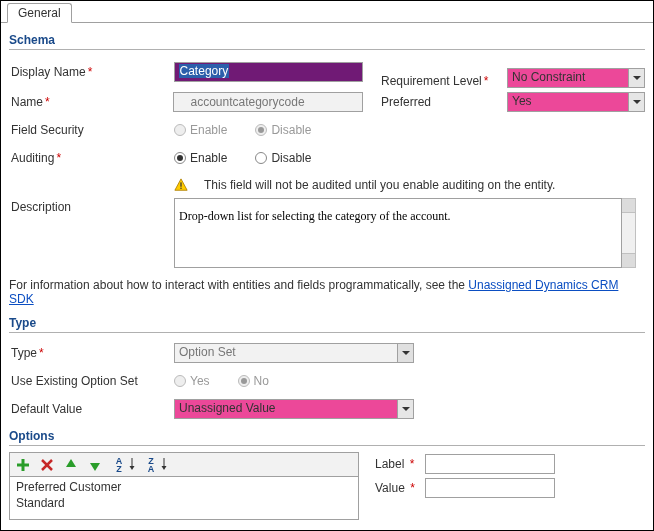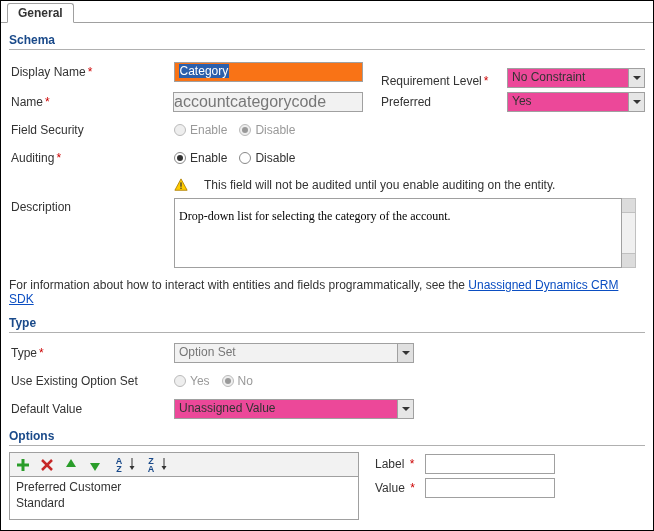--- a/index.html
+++ b/index.html
@@ -18,21 +18,20 @@
     position: relative;
     overflow: hidden;
   }
   .tab-bar {
     height: 22px;
     border-bottom: 1px solid #a0a0a0;
     display: flex;
     align-items: flex-end;
     padding-left: 6px;
     background: #fff;
-    font-weight: bold;
   }
   .tab {
     background: #fff;
     border: 1px solid #a0a0a0;
     border-bottom: 1px solid #fff;
     border-top-left-radius: 3px;
     border-top-right-radius: 3px;
     padding: 2px 10px;
     font-size: 12px;
     position: relative;
@@ -57,23 +56,23 @@
   .lbl {
     width: 165px;
     padding-left: 2px;
     color: #333;
     font-size: 12px;
   }
   .req { color: #c00; margin-left: 2px; }
   input[type="text"].txt {
     height: 20px;
     border: 1px solid #a0a0a0;
-    padding: 1px 0;
+    padding: 1px 16px;
     font-family: inherit;
-    font-size: 16px;
+    font-size: 12px;
     background: #fff;
   }
   input[type="text"].txt[readonly] {
     background: #f2f2f2;
     color: #777;
   }
   .sel-wrap {
     display: inline-flex;
     align-items: stretch;
     border: 1px solid #a0a0a0;
@@ -93,21 +92,21 @@
     justify-content: center;
     background: #e6e6e6;
   }
   .sel-wrap.disabled .sel-btn { background: #e0e0e0; }
   .sel-arrow {
     width: 0; height: 0;
     border-left: 4px solid transparent;
     border-right: 4px solid transparent;
     border-top: 4px solid #333;
   }
-  .radio-group { display: flex; gap: 12px; align-items: center; }
+  .radio-group { display: flex; gap: 28px; align-items: center; }
   .radio {
     display: flex; align-items: center; gap: 4px; font-size: 12px;
   }
   .radio.disabled { color: #999; }
   .radio .dot {
     width: 12px; height: 12px;
     border: 1px solid #888; border-radius: 50%;
     display: inline-flex; align-items: center; justify-content: center;
     background: #fff;
   }
@@ -186,21 +185,21 @@
     align-items: flex-start;
   }
   .opt-fields { flex: 1; }
   .opt-row { display: flex; align-items: center; min-height: 24px; }
   .opt-lbl { width: 50px; }
   .right-col {
     margin-left: 18px;
   }
   .right-lbl { width: 126px; }
   .input-selected {
-    background: #f97316;
+    background: #701a75;
     color: #000;
   }
   .input-selected .selection {
     background: #2b5fab;
     color: #fff;
     padding: 0 1px;
   }
 </style>
 </head>
 <body>

